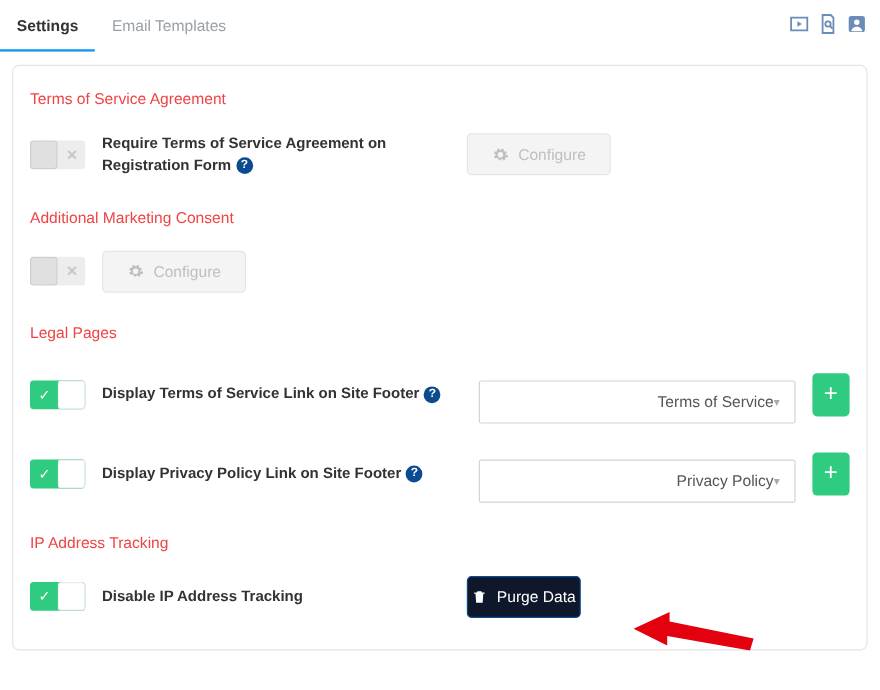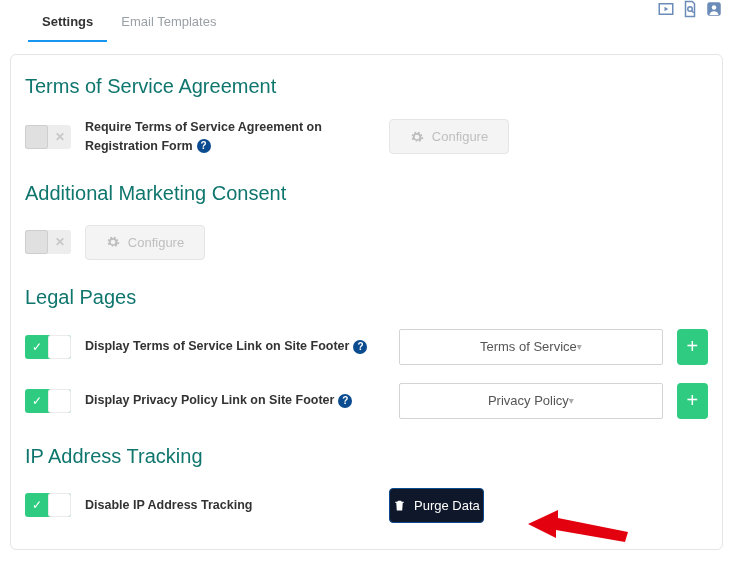--- a/index.html
+++ b/index.html
@@ -9,24 +9,24 @@
     font-family: -apple-system, BlinkMacSystemFont, "Segoe UI", Arial, sans-serif;
     font-size: 13px;
     color: #333;
     background: #fff;
     width: 733px;
     height: 575px;
     position: relative;
   }
   .topbar {
     display: flex;
+    align-items: center;
     justify-content: space-between;
     height: 42px;
     padding: 0 10px 0 0;
-    margin-left: 28px;
   }
   .tabs {
     display: flex;
     gap: 0;
   }
   .tab {
     padding: 14px 14px 12px;
     color: #9aa0a6;
     font-size: 13px;
     cursor: pointer;
@@ -38,22 +38,22 @@
   }
   .top-icons { display: flex; gap: 6px; }
   .top-icons svg { width: 18px; height: 18px; fill: #6b8bb9; }
   .panel {
     border: 1px solid #e5e5e5;
     border-radius: 6px;
     margin: 12px 10px 10px 10px;
     padding: 12px 0 20px 0;
   }
   .section-title {
-    font-size: 20px;
-    color: #0f766e;
+    font-size: 13px;
+    color: #ef4444;
     padding: 8px 14px 14px;
   }
   .row {
     display: flex;
     align-items: center;
     padding: 6px 14px 18px;
     gap: 14px;
   }
   .toggle {
     width: 46px; height: 24px; border-radius: 3px;
@@ -93,22 +93,23 @@
     border: 1px solid transparent; cursor: pointer;
   }
   .btn-disabled {
     background: #f4f4f4; border-color: #e5e5e5; color: #bfbfbf;
     cursor: default; width: 120px; justify-content: center;
   }
   .btn-disabled svg { width: 14px; height: 14px; fill: #bfbfbf; }
   .select {
     border: 1px solid #d4d4d4; border-radius: 2px; height: 36px;
     padding: 0 12px; font-size: 13px; color: #555;
-    display: flex; align-items: center; justify-content: center;
+    display: flex; align-items: center; justify-content: flex-end;
     width: 300px;
+    margin-top: 12px;
   }
   .select .caret { color: #aaa; font-size: 10px; }
   .add-btn {
     width: 36px; height: 36px; background: #2ecb80; border-radius: 4px;
     display: flex; align-items: center; justify-content: center; color: #fff;
     font-size: 20px; font-weight: 400; margin-left: auto;
   }
   .btn-primary {
     background: #0f172a; color: #fff; border-color: #0b4b8f;
   }

